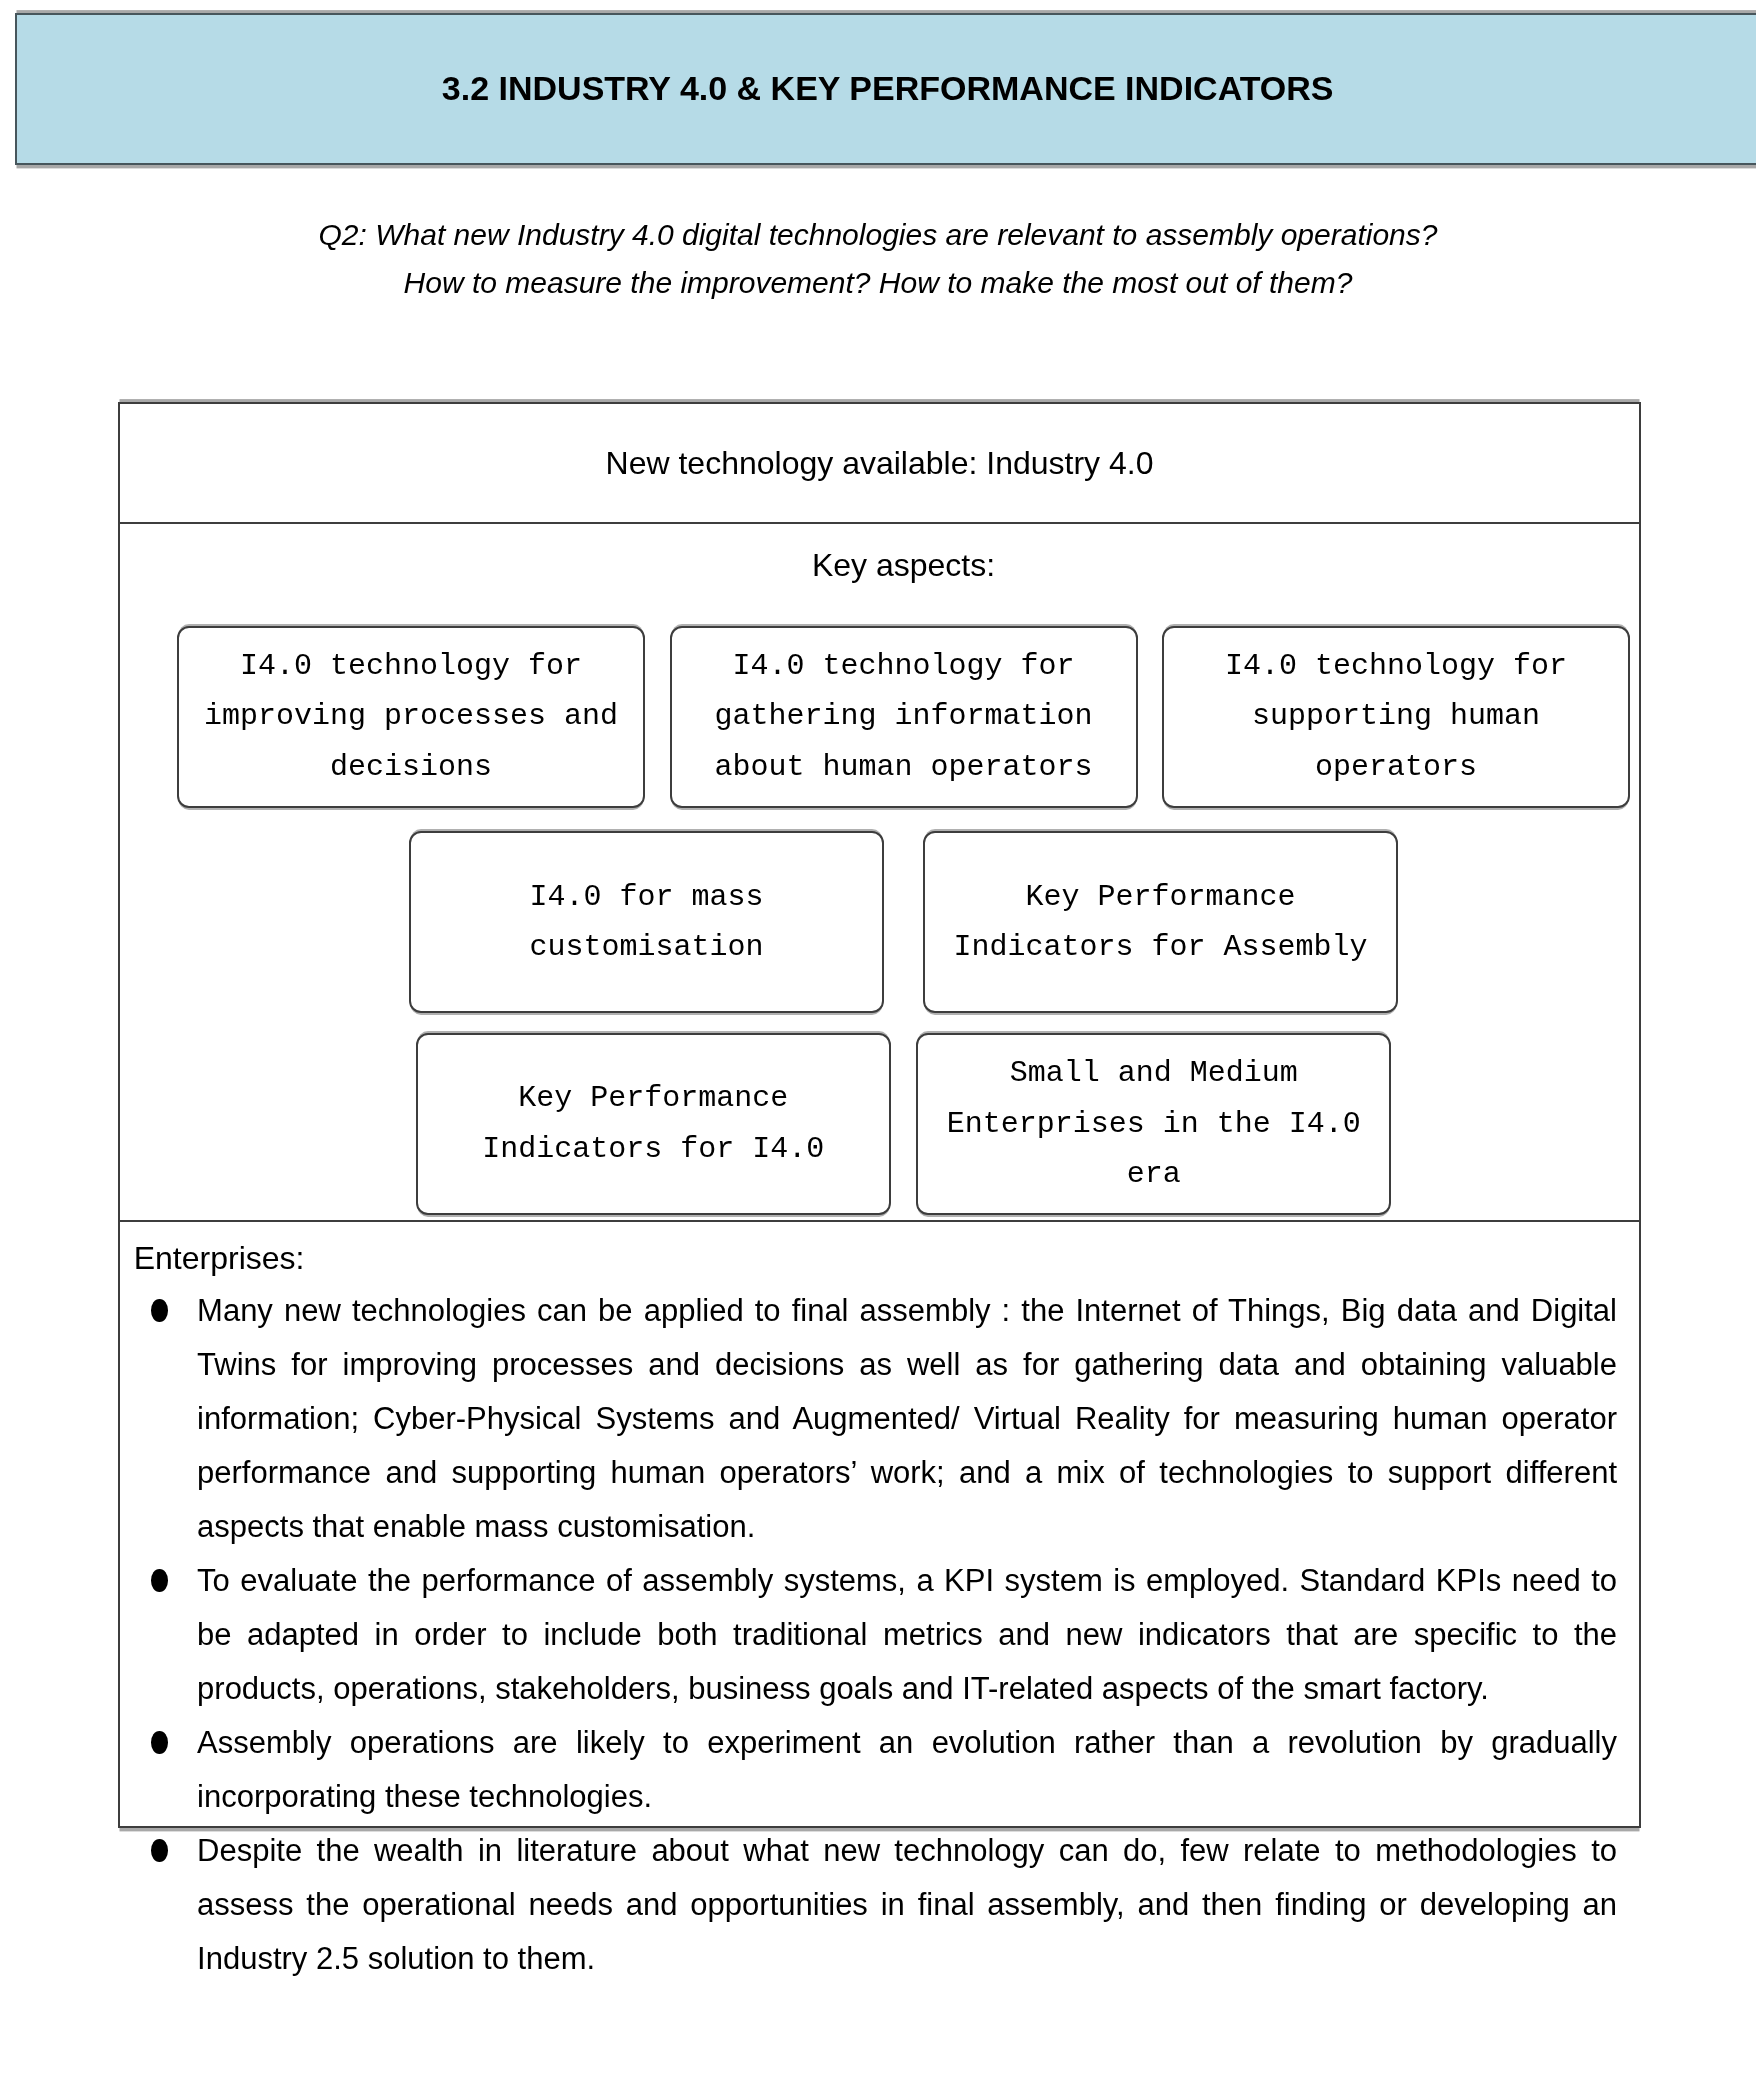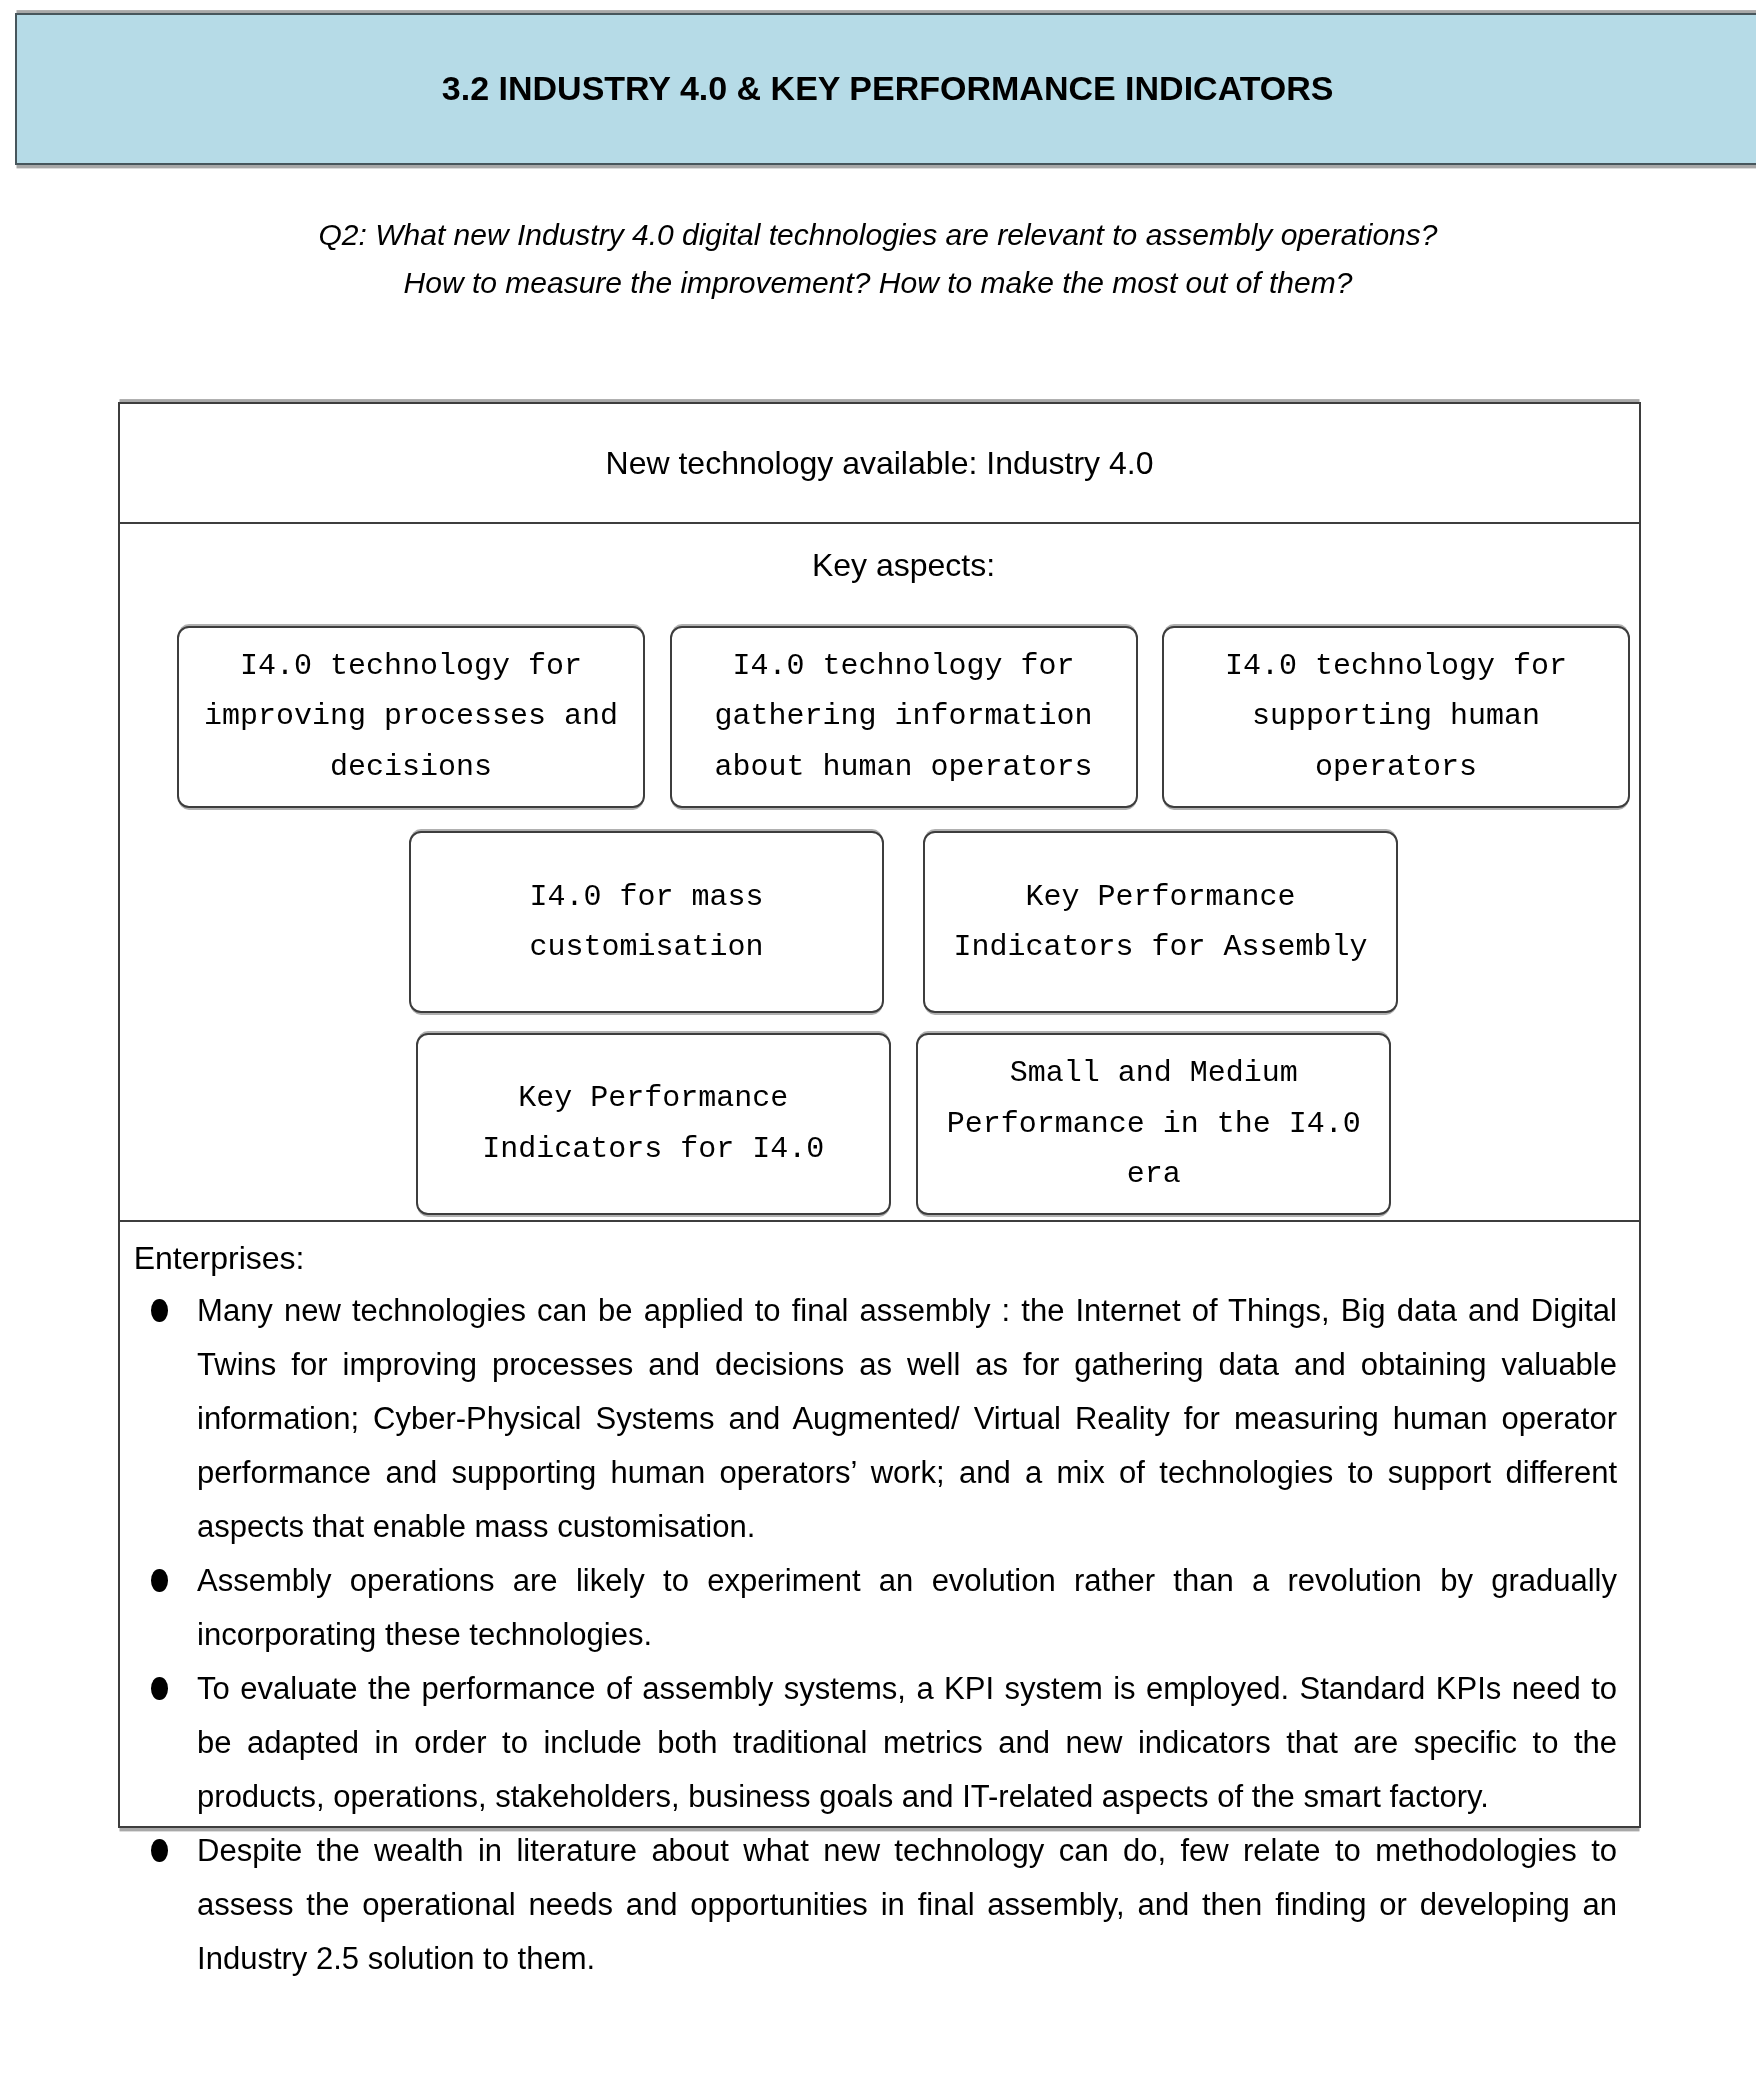--- a/index.html
+++ b/index.html
@@ -172,43 +172,43 @@
         </div>
       </div>
 
       <div class="row row-3">
         <div class="pill">
           <span>Key Performance
 Indicators for I4.0</span>
         </div>
         <div class="pill">
           <span>Small and Medium
-Performance in the I4.0 era</span>
+Enterprises in the I4.0 era</span>
         </div>
       </div>
     </div>
 
     <div class="divider"></div>
 
     <div class="conclusions">
       <div class="conclusions-heading">Enterprises:</div>
 
       <div class="bullet">
         <span class="bullet-dot"></span>
         <p>Many new technologies can be applied to final assembly : the Internet of Things, Big data and Digital Twins for improving processes and decisions as well as for gathering data and obtaining valuable information; Cyber-Physical Systems and Augmented/ Virtual Reality for measuring human operator performance and supporting human operators’ work; and a mix of technologies to support different aspects that enable mass customisation.</p>
       </div>
 
       <div class="bullet">
         <span class="bullet-dot"></span>
+        <p>To evaluate the performance of assembly systems, a KPI system is employed. Standard KPIs need to be adapted in order to include both traditional metrics and new indicators that are specific to the products, operations, stakeholders, business goals and IT-related aspects of the smart factory.</p>
+      </div>
+
+      <div class="bullet">
+        <span class="bullet-dot"></span>
         <p>Assembly operations are likely to experiment an evolution rather than a revolution by gradually incorporating these technologies.</p>
-      </div>
-
-      <div class="bullet">
-        <span class="bullet-dot"></span>
-        <p>To evaluate the performance of assembly systems, a KPI system is employed. Standard KPIs need to be adapted in order to include both traditional metrics and new indicators that are specific to the products, operations, stakeholders, business goals and IT-related aspects of the smart factory.</p>
       </div>
 
       <div class="bullet">
         <span class="bullet-dot"></span>
         <p>Despite the wealth in literature about what new technology can do, few relate to methodologies to assess the operational needs and opportunities in final assembly, and then finding or developing an Industry 2.5 solution to them.</p>
       </div>
     </div>
 
   </section>
 </div>

